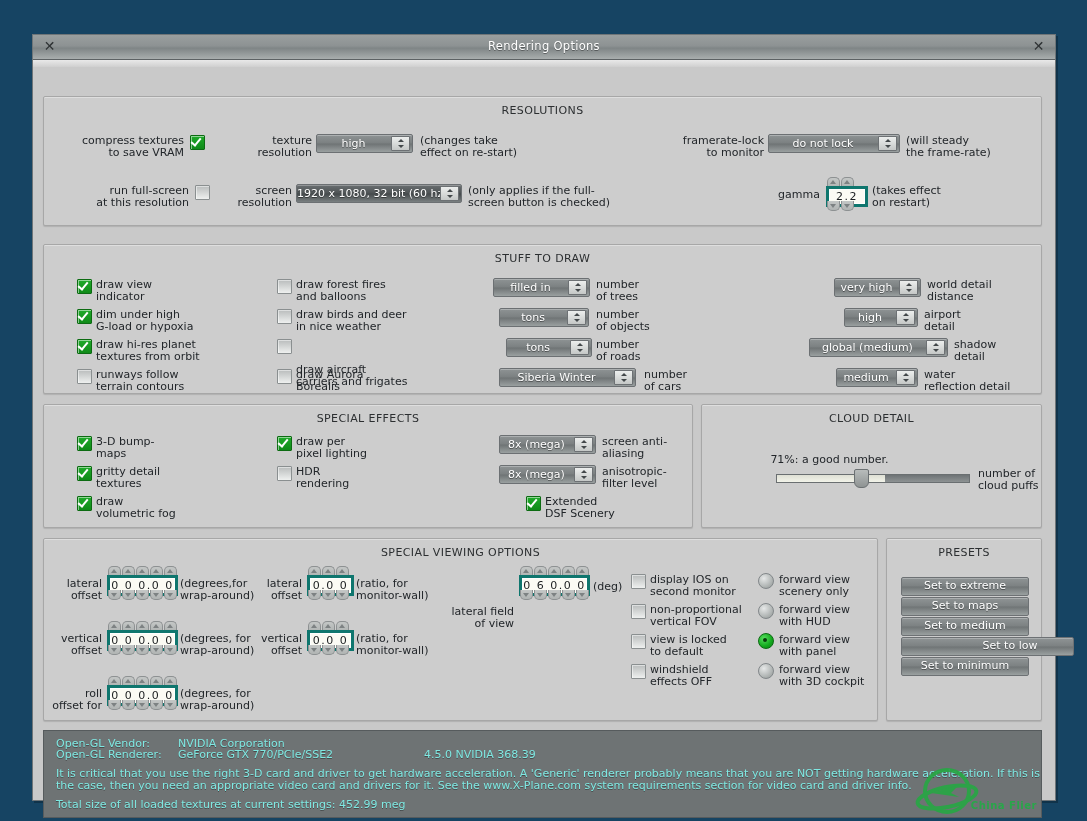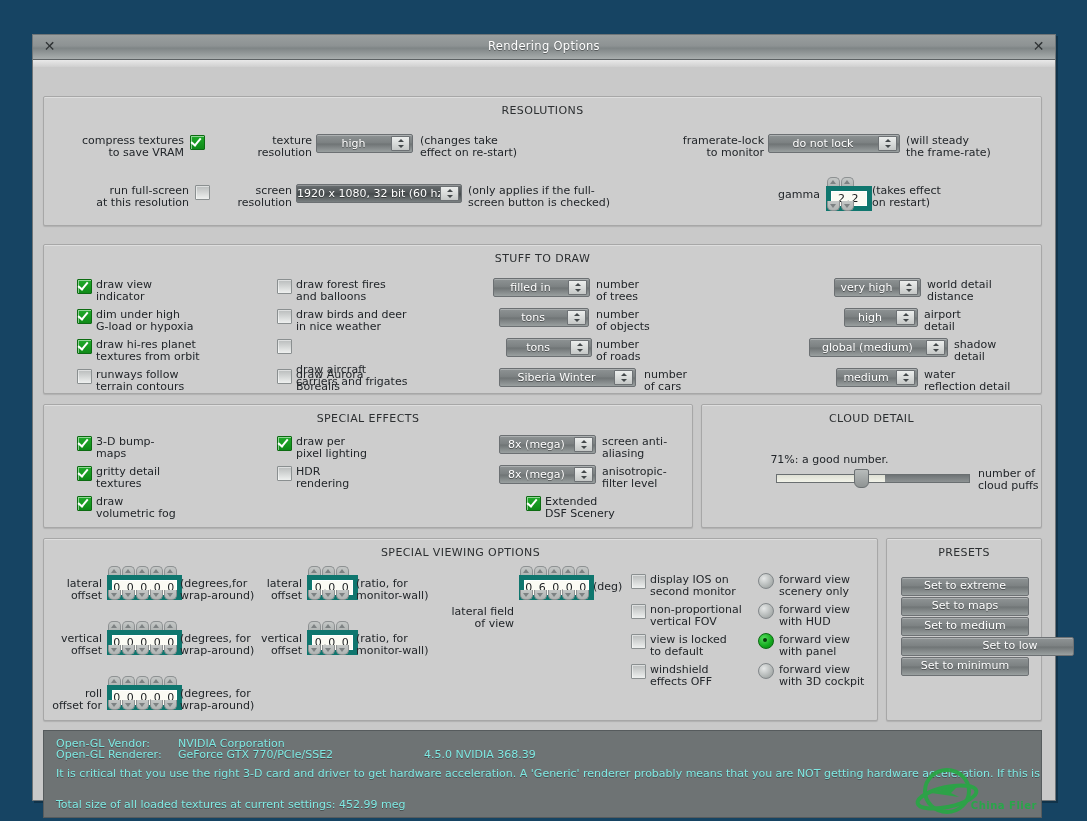--- a/index.html
+++ b/index.html
@@ -118,21 +118,21 @@
 
   
   .dd.dark{
     background:linear-gradient(to bottom,#6a6f71 0%,#4e5355 48%,#44494b 52%,#7a8081 100%);
   }
 
   
   .stp{position:absolute;}
   .stp .field{
     position:absolute;left:0;top:9px;height:15px;
-    background:#fbfbf4;border:5px solid #0f766e;
+    background:#fbfbf4;border:3px solid #0f766e;
     font-size:11px;color:#1b1e20;text-align:center;line-height:15px;
     letter-spacing:1.5px;
     box-shadow:inset 0 0 0 1px #ffffff;
     cursor:text;
   }
   .stp .arrows{position:absolute;left:1px;display:flex;gap:1px;}
   .stp .arrows.up{top:0px;}
   .stp .arrows.dn{bottom:0px;}
   .arw{
     width:11px;height:9px;
@@ -561,20 +561,21 @@
     </div>
 
     <div class="infopanel" style="left:10px;top:663px;width:997px;height:86px;">
       <div class="info-line" style="left:12px;top:6px;">Open-GL Vendor:</div>
       <div class="info-line" style="left:134px;top:6px;">NVIDIA Corporation</div>
       <div class="info-line" style="left:12px;top:17px;">Open-GL Renderer:</div>
       <div class="info-line" style="left:134px;top:17px;">GeForce GTX 770/PCIe/SSE2</div>
       <div class="info-line" style="left:380px;top:17px;">4.5.0 NVIDIA 368.39</div>
 
       <div class="info-line" style="left:12px;top:36px;">It is critical that you use the right 3-D card and driver to get hardware acceleration. A 'Generic' renderer probably means that you are NOT getting hardware acceleration. If this is</div>
+      <div class="info-line" style="left:12px;top:48px;">the case, then you need an appropriate video card and drivers for it. See the www.X-Plane.com system requirements section for video card and driver info.</div>
       <div class="info-line" style="left:12px;top:67px;">Total size of all loaded textures at current settings: 452.99 meg</div>
 
       <svg class="watermark" viewBox="0 0 120 48">
         <ellipse cx="36" cy="24" rx="22" ry="21" fill="none" stroke="#28a745" stroke-width="4"></ellipse>
         <ellipse cx="36" cy="30" rx="30" ry="10" fill="none" stroke="#28a745" stroke-width="4" transform="rotate(-12 36 30)"></ellipse>
         <path d="M20 26 L48 18 L40 26 L48 30 Z" fill="#28a745"></path>
       </svg>
       <div class="wm-text">China Flier</div>
     </div>
 

